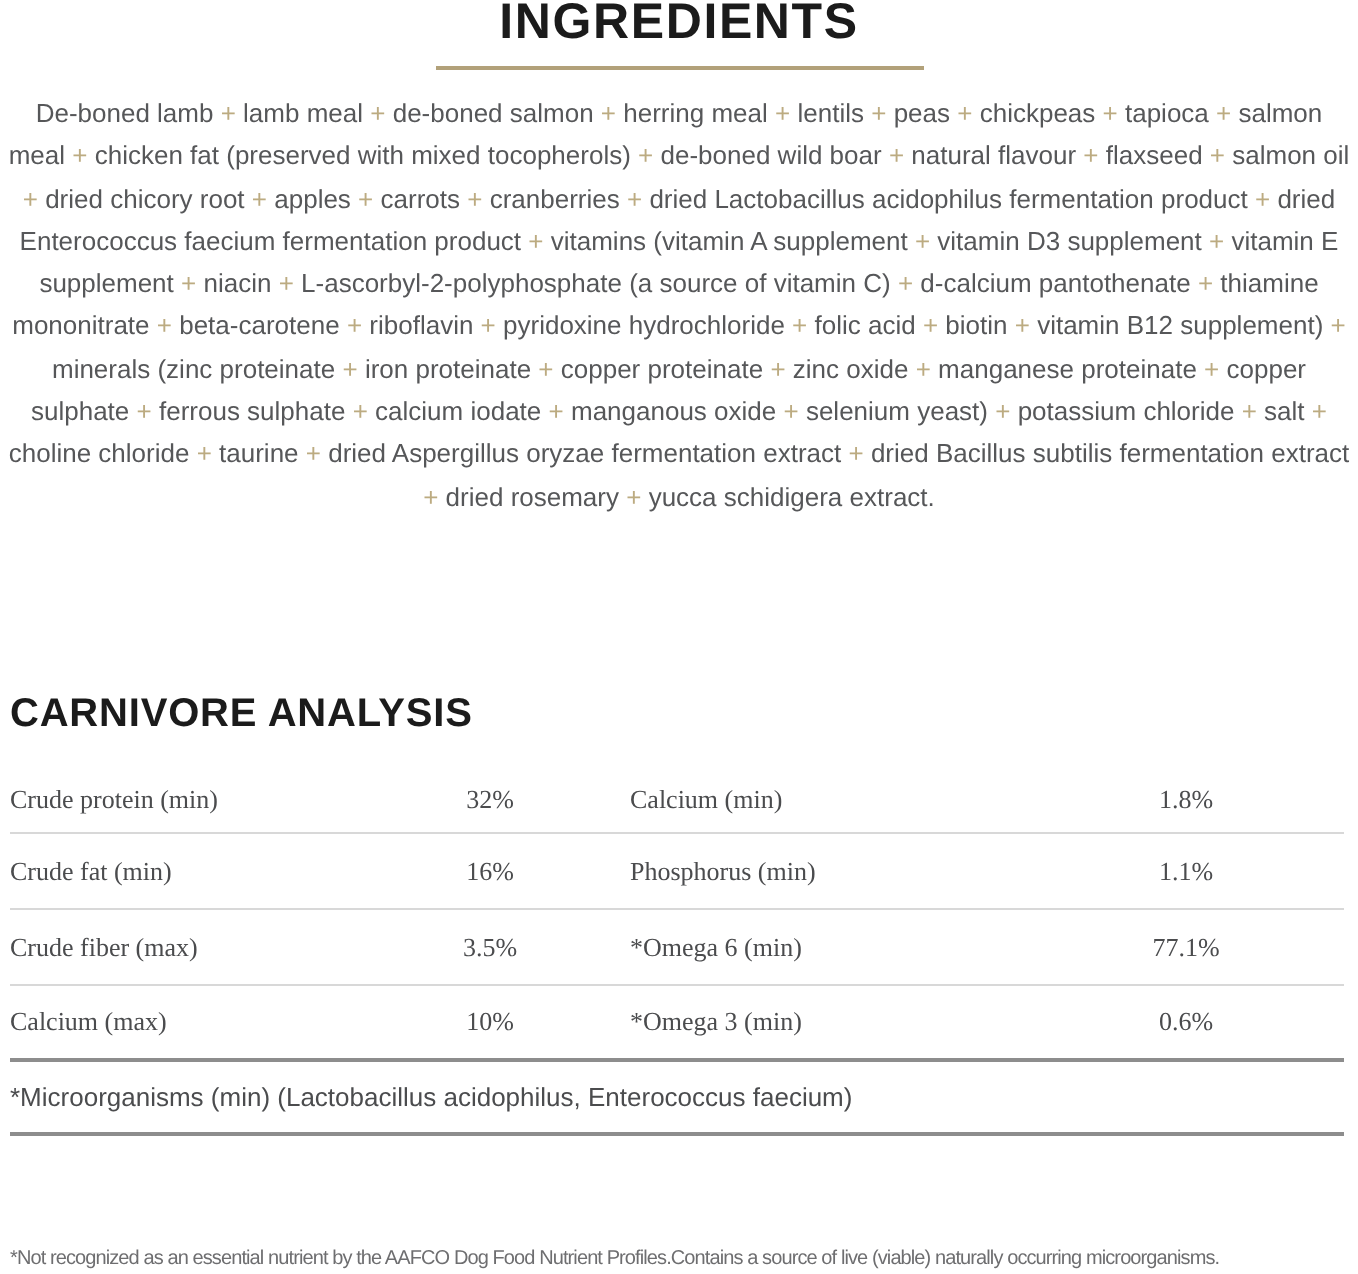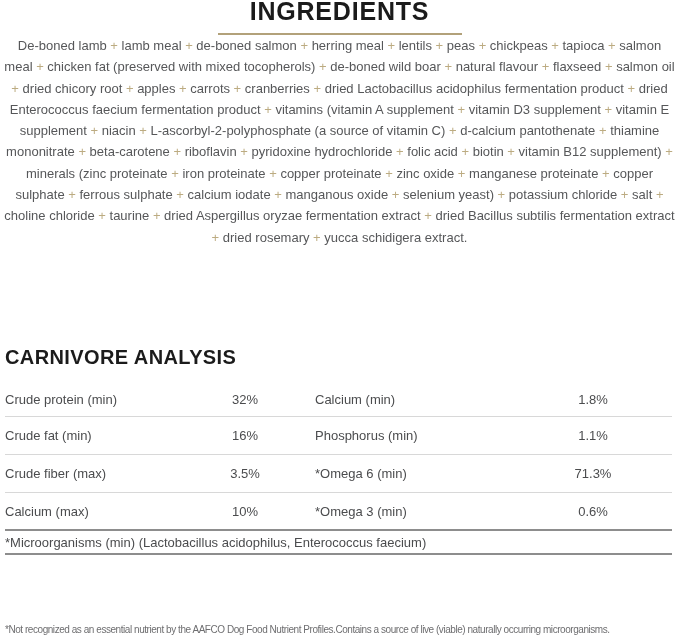--- a/index.html
+++ b/index.html
@@ -31,20 +31,21 @@
     color: var(--heading);
     line-height: 22px;
   }
   .gold-rule {
     width: 244px;
     height: 2px;
     background: var(--accent);
     margin: 11px auto 0 auto;
   }
   .ing-text {
+    margin-top: 11px;
     padding: 0 2px;
     font-size: 13px;
     line-height: 21.3px;
     color: var(--body);
     text-align: center;
   }
   .ing-text .plus { color: var(--plus); }
   
   .analysis { position: absolute; top: 346px; left: 5px; width: 667px; }
   .ga-title {
@@ -54,30 +55,31 @@
     color: var(--heading);
     line-height: 22px;
   }
   .ga-table { margin-top: 15px; font-size: 13px; color: var(--table-text); }
   .ga-row {
     display: grid;
     grid-template-columns: 205px 70px 35px 240px 76px 1fr;
     align-items: center;
     height: 38px;
     border-bottom: 1px solid var(--thin-rule);
+    font-family: Liberation Serif, serif;
   }
   .ga-row.first { height: 34px; }
   .ga-row.last { height: 36px; border-bottom: none; }
   .ga-value { text-align: center; }
   .thick-rule { height: 2px; background: var(--thick-rule); }
   .ga-micro {
     display: flex;
     justify-content: space-between;
     align-items: center;
-    height: 22px;
+    height: 35px;
     font-size: 13px;
     color: var(--table-text);
   }
   .ga-micro .micro-value { padding-right: 52px; }
   
   .footnote {
     position: absolute;
     left: 5px;
     width: 672px;
     font-size: 10px;
@@ -116,21 +118,21 @@
           <div class="ga-gap"></div>
           <div class="ga-label">Phosphorus (min)</div>
           <div class="ga-value">1.1%</div>
           <div class="ga-fill"></div>
         </div>
         <div class="ga-row">
           <div class="ga-label">Crude fiber (max)</div>
           <div class="ga-value">3.5%</div>
           <div class="ga-gap"></div>
           <div class="ga-label">*Omega 6 (min)</div>
-          <div class="ga-value">71.3%</div>
+          <div class="ga-value">77.1%</div>
           <div class="ga-fill"></div>
         </div>
         <div class="ga-row last">
           <div class="ga-label">Calcium (max)</div>
           <div class="ga-value">10%</div>
           <div class="ga-gap"></div>
           <div class="ga-label">*Omega 3 (min)</div>
           <div class="ga-value">0.6%</div>
           <div class="ga-fill"></div>
         </div>

